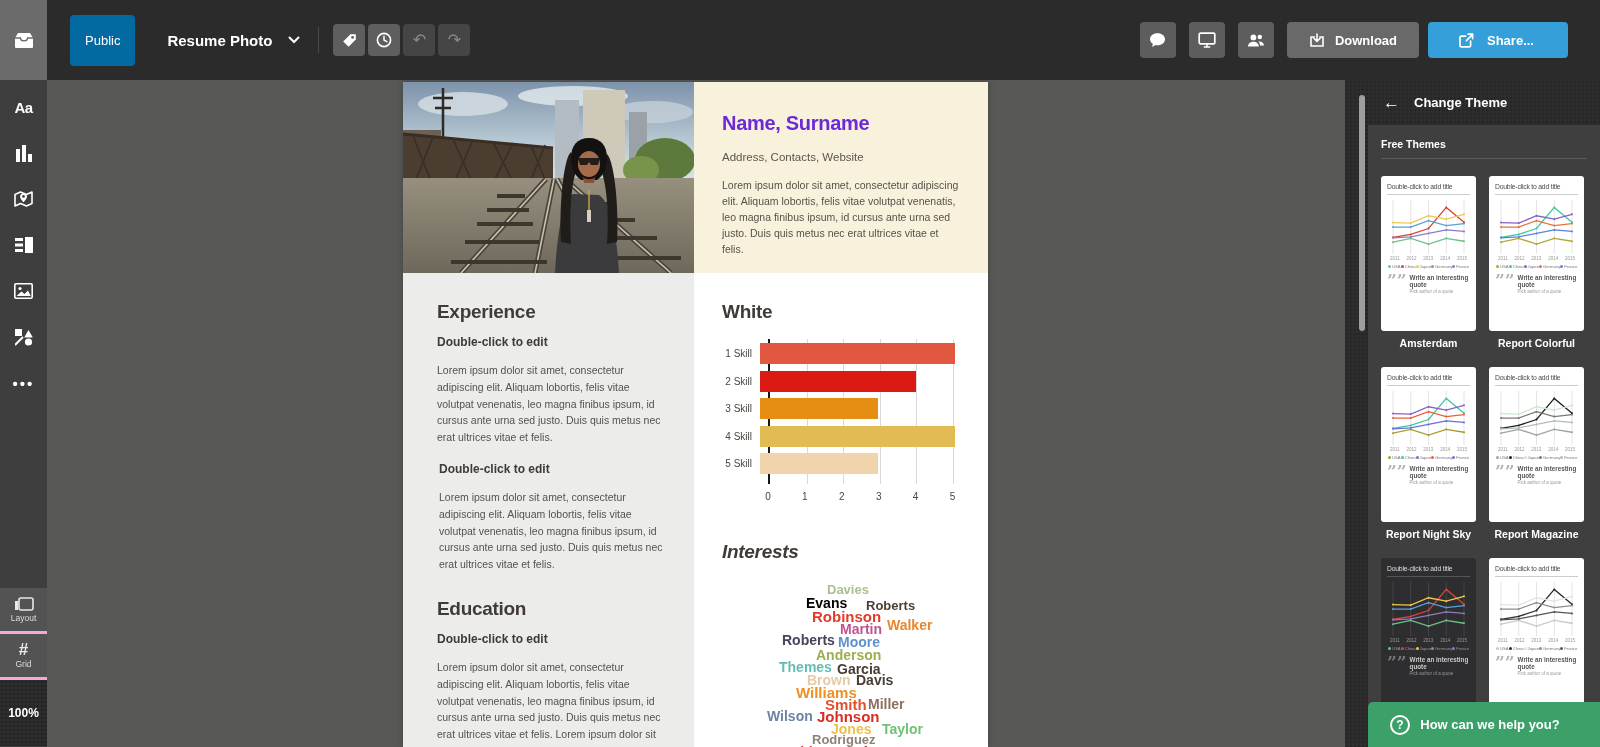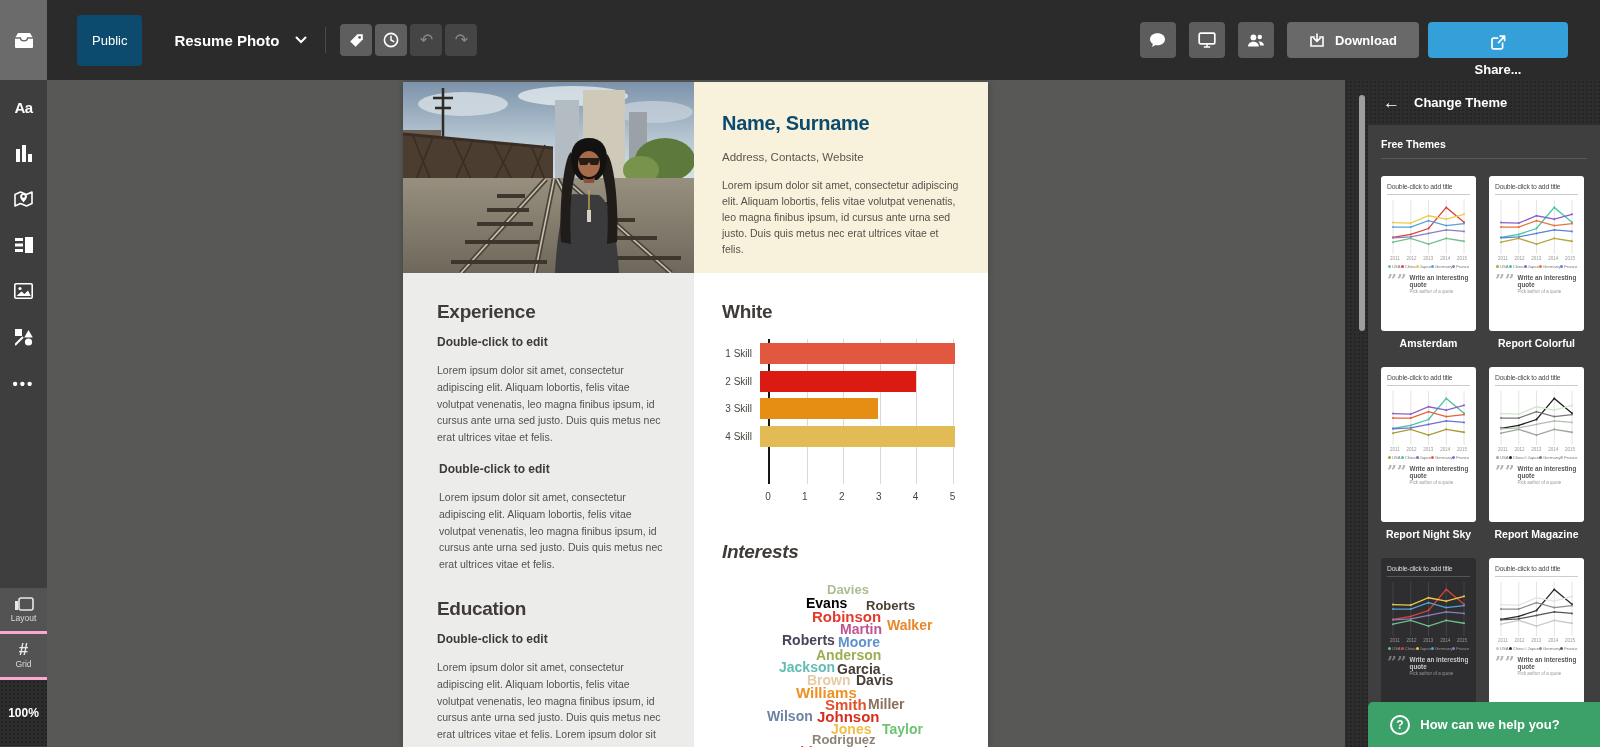--- a/index.html
+++ b/index.html
@@ -23,46 +23,46 @@
   .rail-btn .lbl { font-size:8.5px; color:#dcdcdc; }
   .rail-btn .hash { font-size:17px; font-weight:bold; line-height:14px; }
   .zoom-cell { width:47px; height:66px; background:#2c2c2c;
     background-image:radial-gradient(#232323 1px, transparent 1.2px); background-size:4px 4px;
     display:flex; align-items:center; justify-content:center; }
   .zoom-cell span { color:#fff; font-size:12px; font-weight:bold; }
 
   
   .topbar { position:absolute; left:47px; top:0; width:1553px; height:80px; background:#2b2b2c;
     display:flex; align-items:center; z-index:40; }
-  .btn-public { margin-left:30px; background:#0c4a6e; color:#fff; font-size:13px;
+  .btn-public { margin-left:23px; background:#0369a1; color:#fff; font-size:13px;
     padding:18px 15px; border-radius:4px; cursor:pointer; }
   .proj-title { color:#fff; font-size:15px; font-weight:bold; margin-left:32px; cursor:pointer; }
   .chev { margin-left:16px; color:#fff; cursor:pointer; display:flex; }
   .tb-divider { width:1px; height:26px; background:#4a4a4a; margin:0 14px 0 18px; }
   .sq-btn { width:32px; height:32px; border-radius:4px; background:#5e5e5e; color:#fff;
     display:flex; align-items:center; justify-content:center; margin-right:3px; cursor:pointer; }
   .sq-btn.disabled { background:#454545; color:#8a8a8a; }
   .sq-btn .uglyph { font-size:16px; line-height:16px; }
   .tb-right { margin-left:auto; display:flex; align-items:center; margin-right:32px; }
   .rt-btn { width:36px; height:36px; border-radius:4px; background:#5d5d5d; color:#fff;
     display:flex; align-items:center; justify-content:center; margin-left:13px; cursor:pointer; }
   .btn-download { height:36px; border-radius:4px; background:#696969; color:#fff; font-size:13px;
     font-weight:bold; display:flex; align-items:center; gap:10px; padding:0 22px; margin-left:13px; cursor:pointer; }
   .btn-share { height:36px; border-radius:4px; background:#359fd9; color:#fff; font-size:13px;
     font-weight:bold; display:flex; align-items:center; gap:12px; padding:12px 30px; margin-left:9px;
-    min-width:140px; cursor:pointer;flex-direction:column; }
+    min-width:140px; cursor:pointer; }
 
   
   .canvas { position:absolute; left:47px; top:80px; width:1298px; height:667px; background:#585856; }
   .page { position:absolute; left:356px; top:2px; width:585px; height:665px; background:#fff;
     overflow:hidden; box-shadow:0 0 6px rgba(0,0,0,.25); }
   .page-header { position:absolute; left:0; top:0; width:585px; height:191px; background:#f8f1dc; }
   .photo { position:absolute; left:0; top:0; width:291px; height:191px; }
   .hdr-info { position:absolute; left:319px; top:0; width:245px; }
-  .r-name { font-size:20px; font-weight:bold; color:#0c4a6e; letter-spacing:-0.3px; margin-top:30px; }
+  .r-name { font-size:20px; font-weight:bold; color:#6d28d9; letter-spacing:-0.3px; margin-top:30px; }
   .r-contact { font-size:11.5px; color:#5a564e; margin-top:16px; }
   .r-intro { font-size:10.5px; color:#56524b; line-height:1.52; margin-top:15px; width:240px; }
 
   .col-left { position:absolute; left:0; top:191px; width:291px; height:474px; background:#ececeb; }
   .col-right { position:absolute; left:291px; top:191px; width:294px; height:474px; background:#fff; }
   .sec-h { font-size:19px; font-weight:bold; color:#403b37; letter-spacing:-0.3px; }
   .dc-h { font-size:12px; font-weight:bold; color:#3f3a35; }
   .body-p { font-size:10.5px; color:#56524b; line-height:1.6; width:232px; }
   .abs { position:absolute; }
 
@@ -404,20 +404,26 @@
                 <div class="sk-track">
                   <div class="sk-bar" style="width: 59.6117%; background: rgb(230, 142, 19);"></div>
                 </div>
               </div>
               <div class="sk-row">
                 <span class="sk-label">4 Skill</span>
                 <div class="sk-track">
                   <div class="sk-bar" style="width: 98.4466%; background: rgb(226, 187, 85);"></div>
                 </div>
               </div>
+              <div class="sk-row">
+                <span class="sk-label">5 Skill</span>
+                <div class="sk-track">
+                  <div class="sk-bar" style="width: 59.6117%; background: rgb(242, 212, 172);"></div>
+                </div>
+              </div>
             </div>
           <div class="sk-xlabels">
               <span class="sk-xlab" style="left: 0%;">0</span>
               <span class="sk-xlab" style="left: 19.4175%;">1</span>
               <span class="sk-xlab" style="left: 38.835%;">2</span>
               <span class="sk-xlab" style="left: 58.2524%;">3</span>
               <span class="sk-xlab" style="left: 77.6699%;">4</span>
               <span class="sk-xlab" style="left: 97.0874%;">5</span>
             </div>
         </div>
@@ -427,21 +433,21 @@
       <div class="cloud">
           <span style="left: 133px; top: 8px; font-size: 13px; color: rgb(169, 191, 144);">Davies</span>
           <span style="left: 112px; top: 21px; font-size: 14px; color: #000000;">Evans</span>
           <span style="left: 172px; top: 24px; font-size: 13px; color: rgb(74, 63, 51);">Roberts</span>
           <span style="left: 118px; top: 34px; font-size: 15px; color: rgb(227, 59, 44);">Robinson</span>
           <span style="left: 146px; top: 47px; font-size: 14px; color: rgb(194, 83, 144);">Martin</span>
           <span style="left: 193px; top: 43px; font-size: 14px; color: rgb(232, 135, 43);">Walker</span>
           <span style="left: 88px; top: 58px; font-size: 14px; color: rgb(73, 68, 90);">Roberts</span>
           <span style="left: 144px; top: 60px; font-size: 14px; color: rgb(94, 146, 204);">Moore</span>
           <span style="left: 122px; top: 73px; font-size: 14px; color: rgb(156, 173, 82);">Anderson</span>
-          <span style="left: 85px; top: 85px; font-size: 14px; color: rgb(98, 189, 180);">Jackson</span>
+          <span style="left: 85px; top: 85px; font-size: 14px; color: rgb(98, 189, 180);">Themes</span>
           <span style="left: 143px; top: 87px; font-size: 14px; color: rgb(69, 60, 52);">Garcia</span>
           <span style="left: 113px; top: 98px; font-size: 14px; color: rgb(231, 203, 164);">Brown</span>
           <span style="left: 162px; top: 98px; font-size: 14px; color: rgb(71, 61, 53);">Davis</span>
           <span style="left: 102px; top: 110px; font-size: 15px; color: rgb(239, 144, 35);">Williams</span>
           <span style="left: 131px; top: 122px; font-size: 15px; color: rgb(226, 81, 46);">Smith</span>
           <span style="left: 174px; top: 122px; font-size: 14px; color: rgb(139, 112, 93);">Miller</span>
           <span style="left: 73px; top: 134px; font-size: 14px; color: rgb(109, 131, 165);">Wilson</span>
           <span style="left: 123px; top: 134px; font-size: 15px; color: rgb(218, 45, 32);">Johnson</span>
           <span style="left: 137px; top: 147px; font-size: 14px; color: rgb(239, 191, 71);">Jones</span>
           <span style="left: 188px; top: 147px; font-size: 14px; color: rgb(110, 194, 115);">Taylor</span>

